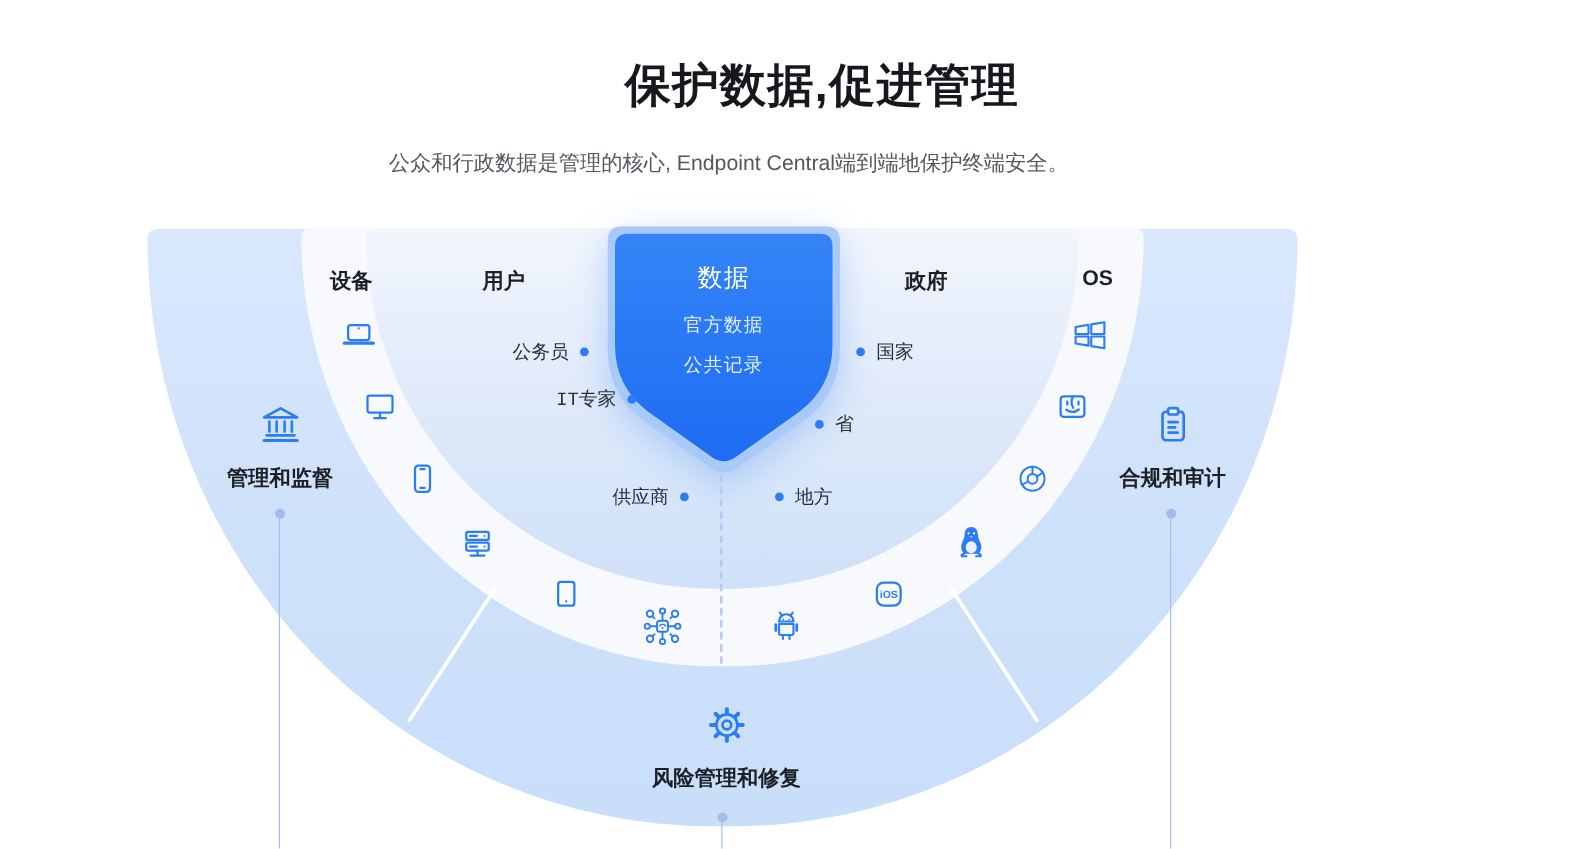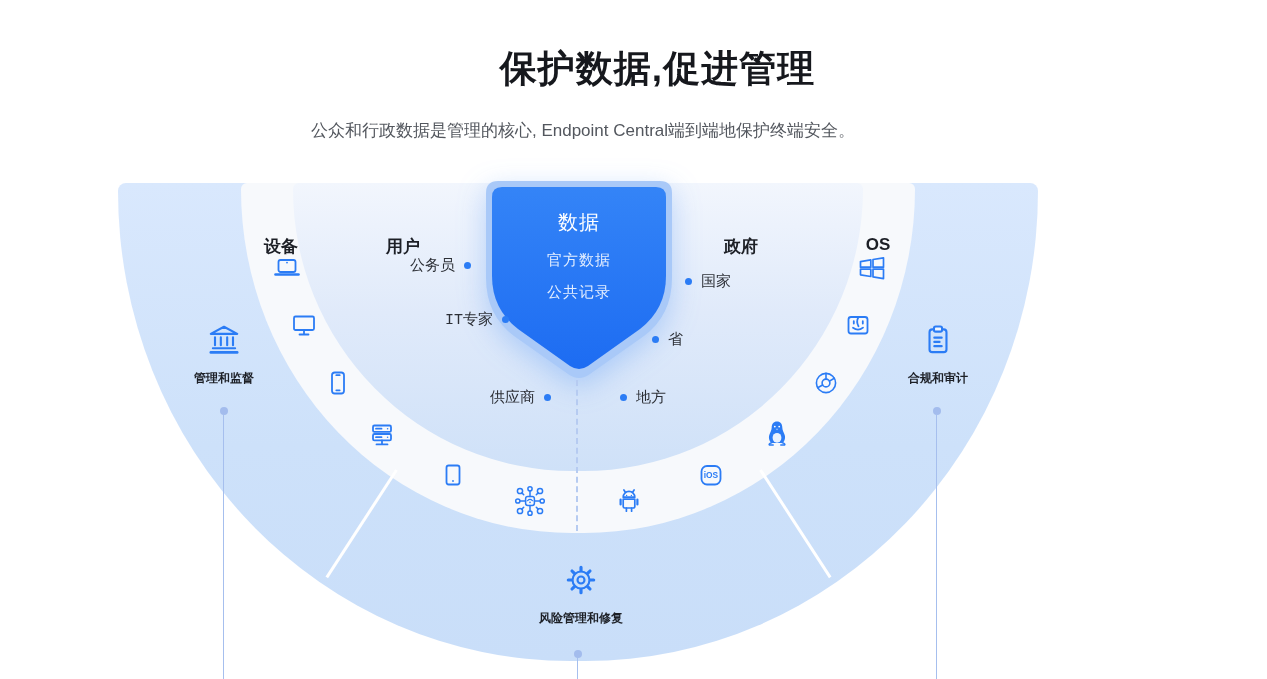--- a/index.html
+++ b/index.html
@@ -23,54 +23,54 @@
   .disc-inner{left:293px;top:183px;width:570px;height:288px;
     border-radius:6px 6px 285px 285px / 6px 6px 288px 288px;
     background:linear-gradient(180deg,#f2f6fd 0%,#e0eafa 45%,#cfe1f8 100%);}
 
   .sep{position:absolute;width:3px;height:128px;background:#ffffff;transform-origin:top center;}
   .sep-left{left:395px;top:470px;transform:rotate(33deg);}
   .sep-right{left:759px;top:470px;transform:rotate(-33deg);}
 
   
   .band-label{position:absolute;top:213px;transform:translateX(-50%);
-    font-size:17px;font-weight:700;color:#1c1f26;white-space:nowrap;margin-top:22px;}
+    font-size:17px;font-weight:700;color:#1c1f26;white-space:nowrap;}
   .bl-devices{left:281px;} .bl-users{left:403px;} .bl-gov{left:741px;} .bl-os{left:878px;}
 
   
   .shield{position:absolute;left:486px;top:181px;width:186px;height:200px;
     filter:drop-shadow(0 8px 14px rgba(43,124,245,.28));}
   .shield svg{position:absolute;left:0;top:0;}
   .shield-title{position:absolute;top:28px;left:0;width:100%;text-align:center;
     font-size:20px;font-weight:400;color:#ffffff;letter-spacing:1px;}
   .shield-line{position:absolute;left:0;width:100%;text-align:center;
     font-size:15px;color:#e3eeff;letter-spacing:1px;}
   .shield-line.l1{top:70px;} .shield-line.l2{top:102px;}
 
   
   .plabel{position:absolute;display:flex;align-items:center;gap:9px;height:22px;
     font-size:15px;color:#2c2f36;white-space:nowrap;}
   .plabel .dot{width:7px;height:7px;border-radius:50%;background:#2b7cf5;flex:0 0 auto;}
-  .u0{right:796px;top:254px;font-family:Liberation Mono, monospace;} .u1{right:758px;top:308px;font-family:Liberation Mono, monospace;} .u2{right:716px;top:386px;}
+  .u0{right:796px;top:270px;font-family:Liberation Mono, monospace;} .u1{right:758px;top:308px;font-family:Liberation Mono, monospace;} .u2{right:716px;top:386px;}
   .g0{left:685px;top:270px;align-items:center;}  .g1{left:652px;top:328px;}  .g2{left:620px;top:386px;}
 
   
   .ricon{position:absolute;width:34px;height:34px;transform:translate(-50%,-50%);}
   .i-laptop{left:287px;top:268px;} .i-monitor{left:304px;top:324px;}
   .i-phone{left:338px;top:383px;}  .i-server{left:382px;top:434px;}
   .i-tablet{left:453px;top:475px;} .i-iot{left:530px;top:501px;}
   .i-windows{left:872px;top:268px;}.i-macos{left:858px;top:325px;}
   .i-chrome{left:826px;top:383px;} .i-linux{left:777px;top:433px;}
   .i-ios{left:711px;top:475px;}    .i-android{left:629px;top:501px;}
 
   
   .section{position:absolute;transform:translateX(-50%);text-align:center;}
   .sec-left{left:224px;top:322px;} .sec-right{left:938px;top:322px;} .sec-bottom{left:581px;top:562px;}
   .section .sicon{width:36px;height:36px;margin:0 auto;}
-  .section .slabel{margin-top:8px;font-size:12px;font-weight:700;color:#1c1f26;white-space:nowrap;}
+  .section .slabel{margin-top:8px;font-size:17px;font-weight:700;color:#1c1f26;white-space:nowrap;}
 
   
   .cdot{position:absolute;width:8px;height:8px;border-radius:50%;background:#a3bced;
     transform:translate(-50%,-50%);}
   .cline{position:absolute;width:0;border-left:1.5px solid #a6bfee;}
   .cl-left{left:223px;top:415px;height:264px;}
   .cl-right{left:936px;top:415px;height:264px;}
   .cl-center{left:577px;top:658px;height:21px;}
   .dashline{position:absolute;left:576px;top:380px;height:151px;width:0;
     border-left:2px dashed #b6cbf1;}

